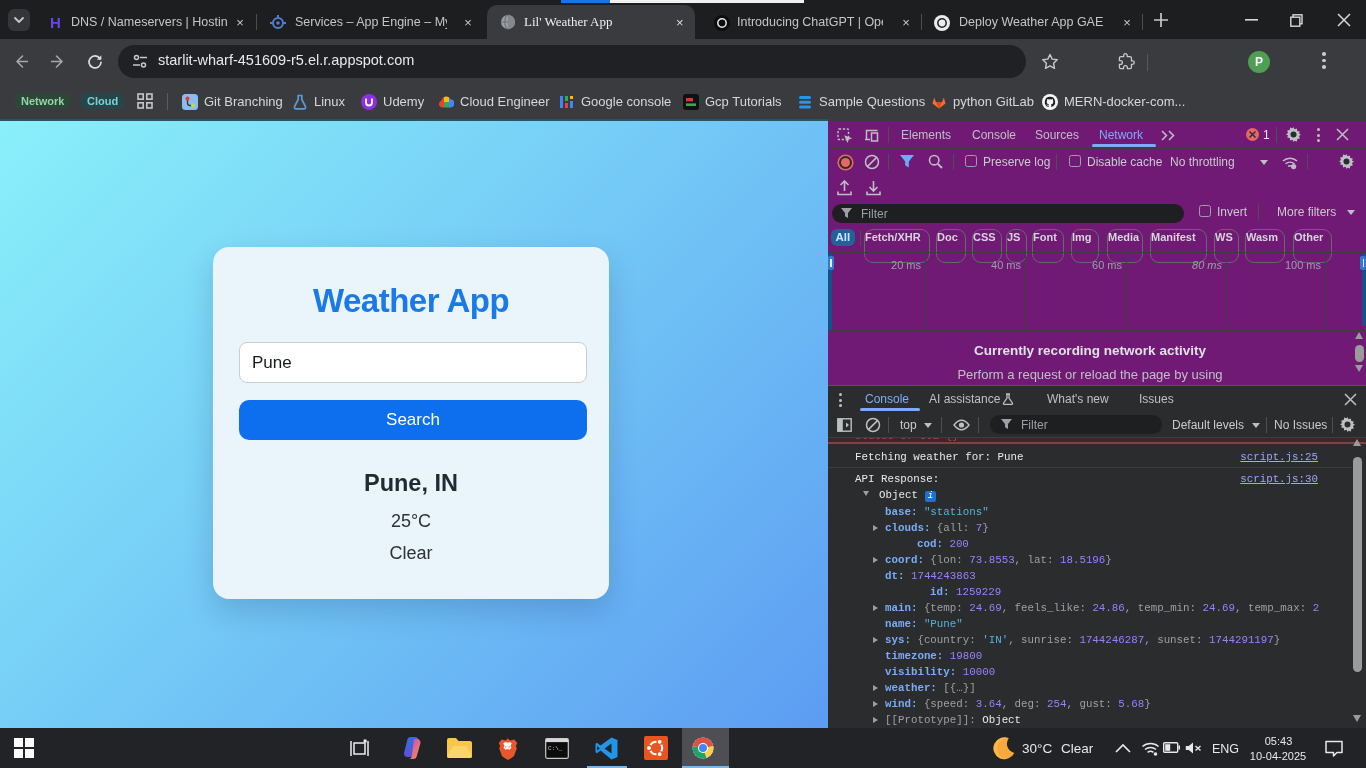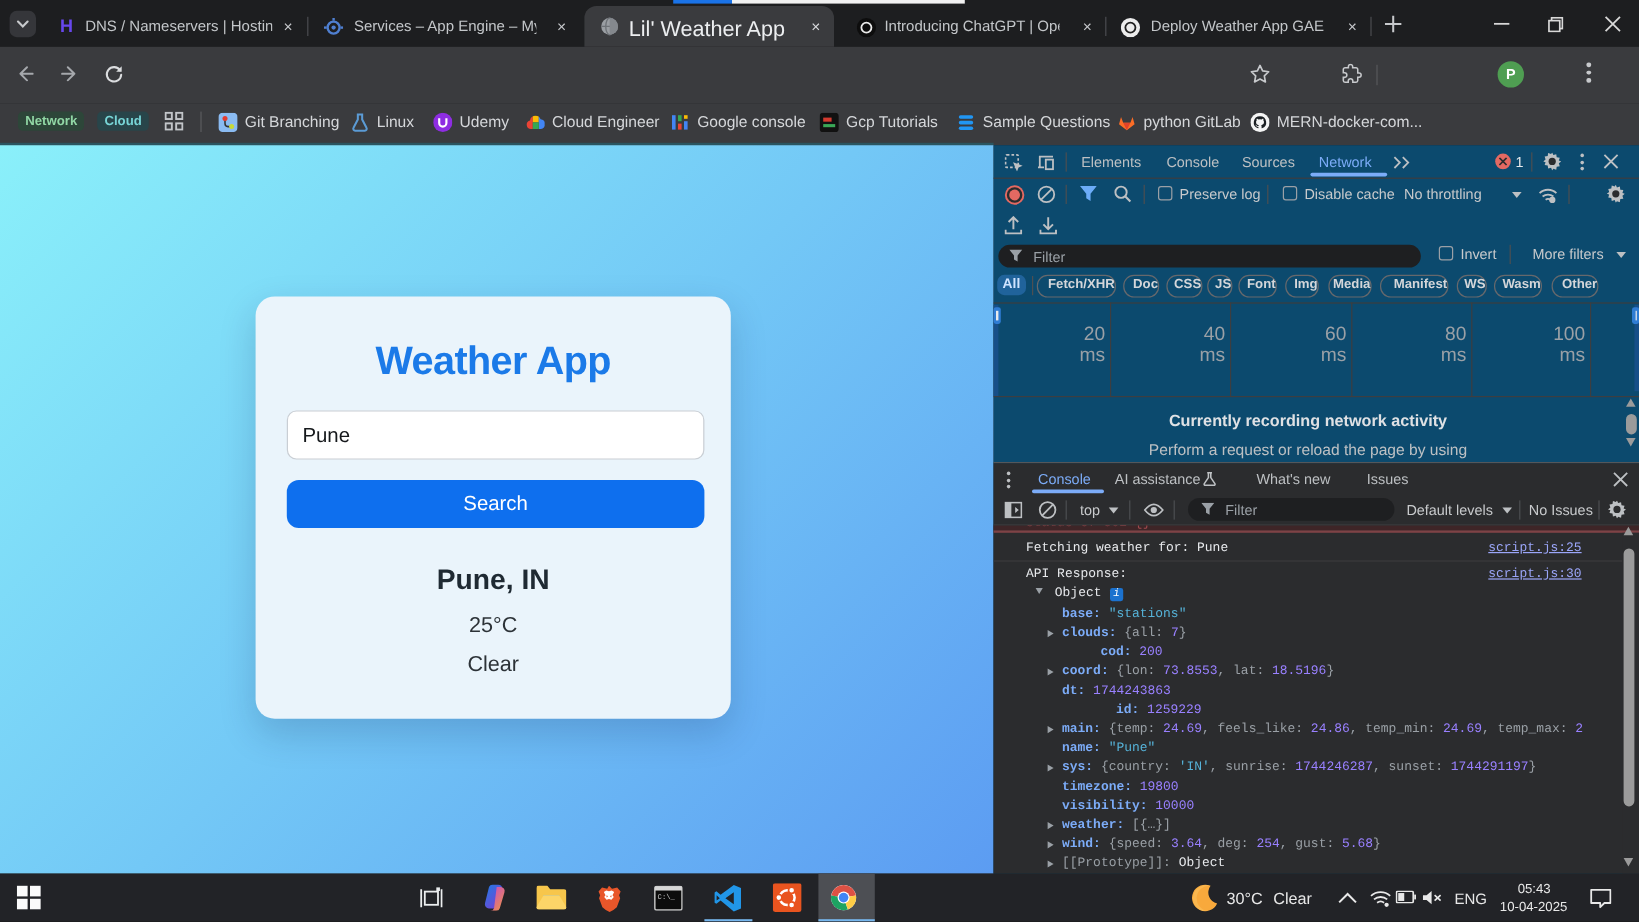--- a/index.html
+++ b/index.html
@@ -34,27 +34,27 @@
   #card h1 { position:absolute; left:0; top:34.5px; width:100%; text-align:center;
      font-size:33px; font-weight:bold; color:#1b7ae8; letter-spacing:-0.5px;}
   #cityinput { position:absolute; left:26px; top:95px; width:348px; height:41px; background:#fff;
      border:1px solid #c9ced4; border-radius:8px; font-size:17px; color:#16191c; line-height:39px; padding-left:12px; }
   #searchbtn { position:absolute; left:26px; top:153px; width:348px; height:40px; background:#0e6fee;
      border-radius:10px; color:#fff; font-size:17px; text-align:center; line-height:40px; }
   #cityname { position:absolute; left:0; top:223px; width:100%; text-align:center; font-size:23.5px; font-weight:bold; color:#1f2a33; }
   #temp { position:absolute; left:0; top:264px; width:100%; text-align:center; font-size:18px; color:#2c3237; }
   #cond { position:absolute; left:0; top:295.5px; width:100%; text-align:center; font-size:18px; color:#2c3237; }
   
-  #devtools { position:absolute; left:828px; top:121px; width:538px; height:607px; background:#0c4a6e;
+  #devtools { position:absolute; left:828px; top:121px; width:538px; height:607px; background:#701a75;
      color:#c8cacc; font-size:12px; }
   .dtsep { position:absolute; width:1px; height:16px; background:#4d4f52; }
   .dtline { position:absolute; left:0; width:538px; height:1px; background:#3d3e40; }
-  .rlab { top:149px; width:30px; text-align:right; color:#9aa0a6; font-size:16px; }
+  .rlab { top:138px; width:30px; text-align:right; color:#9aa0a6; font-size:11px; }
   .gl { top:131px; width:1px; height:78px; background:#3d3e40; }
-  .chip { position:absolute; top:108px; height:19px; border:1px solid #66686c; border-radius:9px; color:#d4d6d9; font-weight:bold; font-size:11px; line-height:15px; text-align:right; }
+  .chip { position:absolute; top:108px; height:34px; border:1px solid #66686c; border-radius:9px; color:#d4d6d9; font-weight:bold; font-size:11px; line-height:15px; text-align:left; }
   .ln { position:absolute; left:27px; white-space:nowrap; line-height:13px; }
   .lk { position:absolute; right:48px; color:#9ba6f9; text-decoration:underline; line-height:13px; font-family:"Liberation Mono",monospace; font-size:10.8px; }
   .ky { color:#7cacf8; font-weight:bold; }
   .ky .gy, .ky .nm, .ky .st { font-weight:normal; }
   .st { color:#56b3d9; }
   .nm { color:#9980ff; }
   .gy { color:#9aa0a6; }
   .arr { position:absolute; left:-12px; top:3px; width:0; height:0; border-left:5px solid #9aa0a6; border-top:3.5px solid transparent; border-bottom:3.5px solid transparent; }
   .ard { display:inline-block; width:0; height:0; border-top:5px solid #9aa0a6; border-left:3.5px solid transparent; border-right:3.5px solid transparent; vertical-align:2px; }
   .ibadge { display:inline-block; margin-left:7px; width:11px; height:11px; background:#1b72cf; color:#fff; border-radius:2px; text-align:center; line-height:11px; font-size:9px; font-style:italic; vertical-align:0.5px; }
@@ -92,21 +92,21 @@
       <div class="cl" style="left:199px;">×</div>
     </div>
 
     <div id="activetab">
       <svg class="abs" style="left:13px;top:9px;" width="16" height="16">
           <circle cx="8" cy="8" r="7" fill="#9a9ea3"></circle>
           <ellipse cx="8" cy="8" rx="3.2" ry="7" fill="none" stroke="#6e7277" stroke-width="1.1"></ellipse>
           <line x1="1" y1="8" x2="15" y2="8" stroke="#6e7277" stroke-width="1.1"></line>
           <path d="M8 1 a7 7 0 0 1 0 14z" fill="#84888d"></path>
         </svg>
-      <div class="abs" style="left:37px;top:9px;font-size:18px;">Lil' Weather App</div>
+      <div class="abs" style="left:37px;top:9px;font-size:13px;font-family:Liberation Serif, serif;">Lil' Weather App</div>
       <div class="abs" style="left:189px;top:10px;font-size:13px;color:#d8dadd;">×</div>
     </div>
 
     <div class="tab" style="left:700px;width:214px;">
       <svg class="fav" style="left:14px;" width="16" height="16">
           <circle cx="8" cy="8" r="8" fill="#0d0d0d"></circle>
           <circle cx="8" cy="8" r="4.2" fill="none" stroke="#e9e9e9" stroke-width="1.5"></circle>
           <circle cx="8" cy="8" r="2" fill="none" stroke="#0d0d0d" stroke-width="1"></circle>
         </svg>
       <div class="title" style="left:37px;width:146px;">Introducing ChatGPT | Open</div>
@@ -145,20 +145,29 @@
     <svg class="abs" style="left:15px;top:16px;" width="13" height="13">
         <path d="M7.5 1 L2 6.5 L7.5 12 M2 6.5 H12.5" stroke="#a5a8ac" stroke-width="1.6" fill="none" stroke-linecap="round" stroke-linejoin="round"></path>
       </svg>
     <svg class="abs" style="left:51px;top:16px;" width="13" height="13">
         <path d="M5.5 1 L11 6.5 L5.5 12 M11 6.5 H0.5" stroke="#a5a8ac" stroke-width="1.6" fill="none" stroke-linecap="round" stroke-linejoin="round"></path>
       </svg>
     <svg class="abs" style="left:87px;top:15px;" width="16" height="16">
         <path d="M13 4.6 A6 6 0 1 0 14 8.3" stroke="#dadcde" stroke-width="1.7" fill="none" stroke-linecap="round"></path>
         <path d="M14.4 1.2 v4.6 h-4.6 z" fill="#dadcde"></path>
       </svg>
+    <div id="urlpill">
+      <svg class="abs" style="left:14px;top:8px;" width="17" height="17">
+          <circle cx="4.5" cy="4.5" r="2" fill="none" stroke="#c7c9cc" stroke-width="1.5"></circle>
+          <line x1="8" y1="4.5" x2="15" y2="4.5" stroke="#c7c9cc" stroke-width="1.5"></line>
+          <circle cx="11.5" cy="12" r="2" fill="none" stroke="#c7c9cc" stroke-width="1.5"></circle>
+          <line x1="1" y1="12" x2="8" y2="12" stroke="#c7c9cc" stroke-width="1.5"></line>
+        </svg>
+      <div class="abs" style="left:40px;top:7px;font-size:14.5px;color:#e6e8ea;">starlit-wharf-451609-r5.el.r.appspot.com</div>
+    </div>
 
     <svg class="abs" style="left:1041px;top:14px;" width="18" height="18">
         <path d="M9 1.5 l2.2 4.6 5 .7 -3.6 3.5 .9 5 -4.5 -2.4 -4.5 2.4 .9 -5 -3.6 -3.5 5 -.7z" fill="none" stroke="#c7c9cc" stroke-width="1.4" stroke-linejoin="round"></path>
       </svg>
 
     <svg class="abs" style="left:1118px;top:14px;" width="17" height="17" viewBox="0 0 24 24">
         <path d="M20.5 11H19V7a2 2 0 0 0 -2 -2 h-4 V3.5 a2.5 2.5 0 0 0 -5 0 V5 H4 a2 2 0 0 0 -2 2 v3.8 h1.5 a2.7 2.7 0 0 1 0 5.4 H2 V20 a2 2 0 0 0 2 2 h3.8 v-1.5 a2.7 2.7 0 0 1 5.4 0 V22 H17 a2 2 0 0 0 2 -2 v-4 h1.5 a2.5 2.5 0 0 0 0 -5z" fill="none" stroke="#c7c9cc" stroke-width="1.8"></path>
       </svg>
     <div class="dtsep abs" style="left:1147px;top:15px;height:17px;background:#56585b;"></div>
 
@@ -377,21 +386,21 @@
     <div class="chip" style="left:279px;width:36px;">Media</div>
     <div class="chip" style="left:322px;width:57px;">Manifest</div>
     <div class="chip" style="left:386px;width:25px;">WS</div>
     <div class="chip" style="left:417px;width:40px;">Wasm</div>
     <div class="chip" style="left:465px;width:39px;">Other</div>
     <div class="dtline" style="top:131px;"></div>
 
     <div class="abs rlab" style="left:63px;">20 ms</div>
     <div class="abs rlab" style="left:163px;">40 ms</div>
     <div class="abs rlab" style="left:264px;">60 ms</div>
-    <div class="abs rlab" style="left:364px;">80 ms</div>
+    <div class="abs rlab" style="left:364px;font-style:italic;">80 ms</div>
     <div class="abs rlab" style="left:453px;width:40px;">100 ms</div>
     <div class="abs gl" style="left:97px;"></div>
     <div class="abs gl" style="left:197px;"></div>
     <div class="abs gl" style="left:298px;"></div>
     <div class="abs gl" style="left:398px;"></div>
     <div class="abs gl" style="left:497px;"></div>
 
     <div class="abs" style="left:0;top:133px;width:4px;height:76px;background:#174f88;"></div>
     <div class="abs" style="left:0;top:135px;width:6px;height:14px;background:#2f7cd3;border-radius:2px;"></div>
     <div class="abs" style="left:2px;top:138px;width:1.5px;height:8px;background:#e8eaed;"></div>

